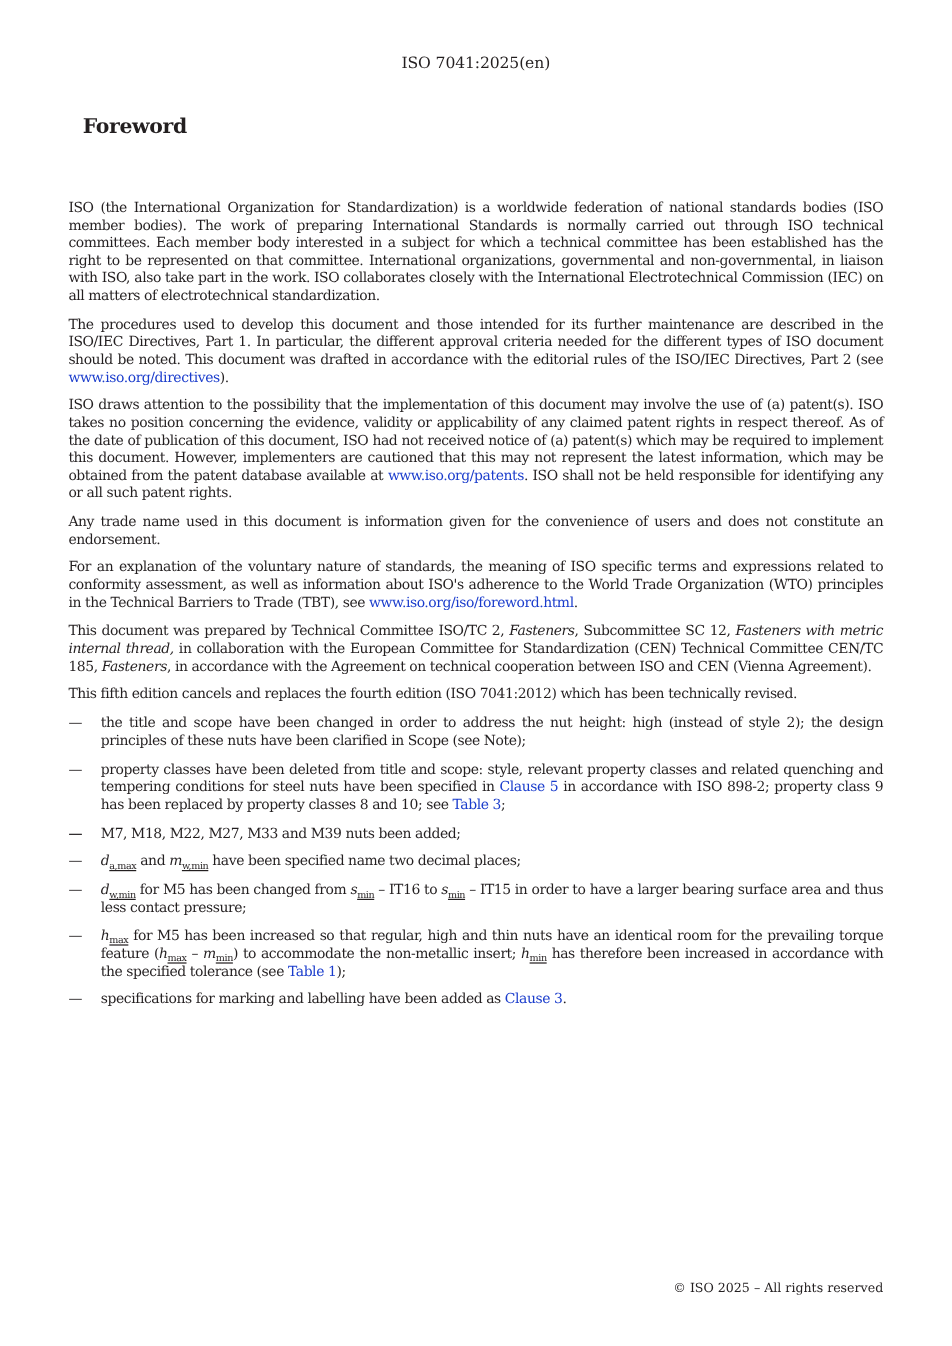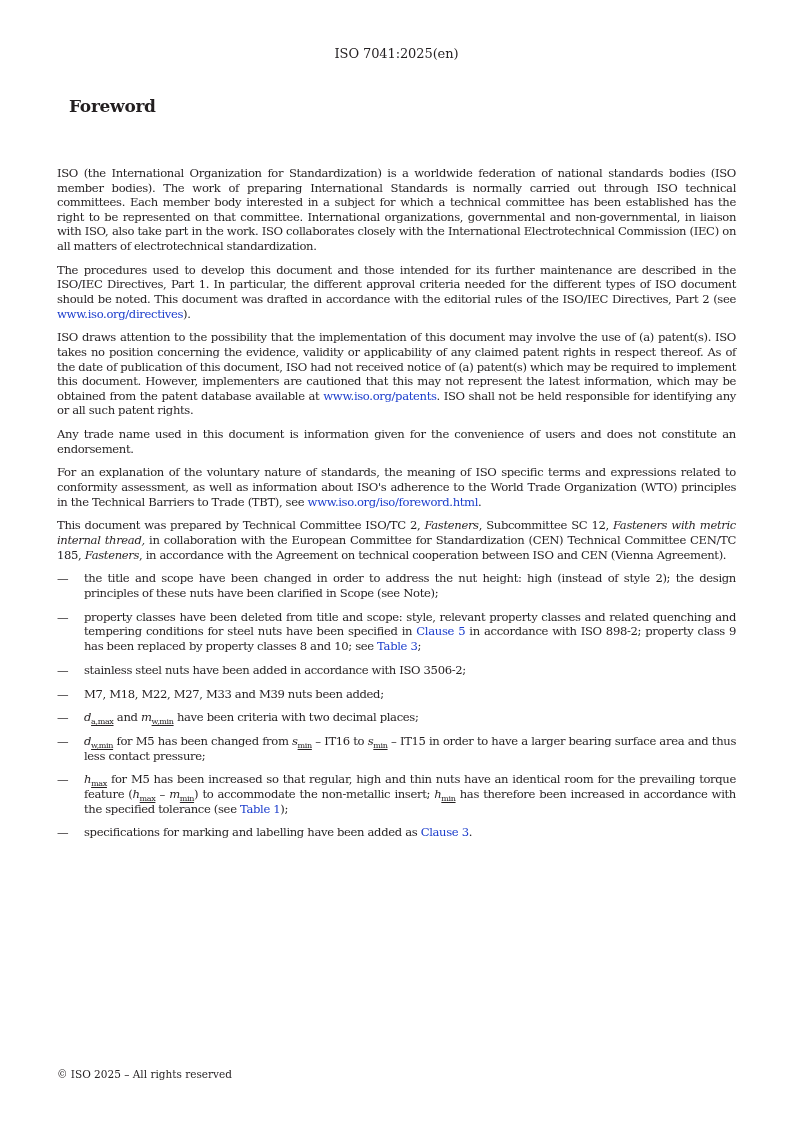--- a/index.html
+++ b/index.html
@@ -24,21 +24,21 @@
   p { margin: 0 0 9.2px 0; text-align: justify; }
   a.link { color: #1a3ccc; }
   ul.changes { list-style: none; margin: 0 0 9.2px 0; padding: 0; }
   ul.changes li {
     position: relative; padding-left: 27px; margin-bottom: 9.2px; text-align: justify;
   }
   ul.changes li .dash { position: absolute; left: 0; top: 0; }
   i { }
   sub { font-size: 8px; vertical-align: -3px; line-height: 0; text-decoration: underline; }
   .footer {
-    position: absolute; top: 1066px; left: 0; width: 679px; text-align: left;
+    position: absolute; top: 1066px; left: 0; width: 679px; text-align: right;
     font-size: 10.5px; line-height: 16px;
   }
 </style>
 </head>
 <body style="color: rgb(35, 31, 32);">
 
 <div class="page">
   <div class="doc-id">ISO 7041:2025(en)</div>
   <h1>Foreword</h1>
 
@@ -48,31 +48,32 @@
     <p><span>The procedures used to develop this document and those intended for its further maintenance are described in the ISO/IEC Directives, Part 1. In particular, the different approval criteria needed for the different types of ISO document should be noted. This document was drafted in accordance with the editorial rules of the ISO/IEC Directives, Part 2 (see </span><a class="link" style="color: rgb(26, 60, 204);">www.iso.org/directives</a><span>).</span></p>
 
     <p><span>ISO draws attention to the possibility that the implementation of this document may involve the use of (a) patent(s). ISO takes no position concerning the evidence, validity or applicability of any claimed patent rights in respect thereof. As of the date of publication of this document, ISO had not received notice of (a) patent(s) which may be required to implement this document. However, implementers are cautioned that this may not represent the latest information, which may be obtained from the patent database available at </span><a class="link" style="color: rgb(26, 60, 204);">www.iso.org/patents</a><span>. ISO shall not be held responsible for identifying any or all such patent rights.</span></p>
 
     <p>Any trade name used in this document is information given for the convenience of users and does not constitute an endorsement.</p>
 
     <p><span>For an explanation of the voluntary nature of standards, the meaning of ISO specific terms and expressions related to conformity assessment, as well as information about ISO's adherence to the World Trade Organization (WTO) principles in the Technical Barriers to Trade (TBT), see </span><a class="link" style="color: rgb(26, 60, 204);">www.iso.org/iso/foreword.html</a><span>.</span></p>
 
     <p><span>This document was prepared by Technical Committee ISO/TC 2, </span><i>Fasteners</i><span>, Subcommittee SC 12, </span><i>Fasteners with metric internal thread,</i><span> in collaboration with the European Committee for Standardization (CEN) Technical Committee CEN/TC 185, </span><i>Fasteners</i><span>, in accordance with the Agreement on technical cooperation between ISO and CEN (Vienna Agreement).</span></p>
 
+    <p>This fifth edition cancels and replaces the fourth edition (ISO 7041:2012) which has been technically revised.</p>
 
     <ul class="changes">
       <li><span class="dash">—</span><span>the title and scope have been changed in order to address the nut height: high (instead of style 2); the design principles of these nuts have been clarified in Scope (see Note);</span></li>
 
       <li><span class="dash">—</span><span>property classes have been deleted from title and scope: style, relevant property classes and related quenching and tempering conditions for steel nuts have been specified in </span><a class="link" style="color: rgb(26, 60, 204);">Clause 5</a><span> in accordance with ISO 898-2; property class 9 has been replaced by property classes 8 and 10; see </span><a class="link" style="color: rgb(26, 60, 204);">Table 3</a><span>;</span></li>
 
-      <li><span class="dash">—</span><span>stainless steel nuts have been added in accordance with ISO 3506-2;</span></li>
+      <li><span class="dash">—</span></li>
 
       <li><span class="dash">—</span><span>M7, M18, M22, M27, M33 and M39 nuts been added;</span></li>
 
-      <li><span class="dash">—</span><i>d</i><sub>a,max</sub><span> and </span><i>m</i><sub>w,min</sub><span> have been criteria with two decimal places;</span></li>
+      <li><span class="dash">—</span><i>d</i><sub>a,max</sub><span> and </span><i>m</i><sub>w,min</sub><span> have been specified name two decimal places;</span></li>
 
       <li><span class="dash">—</span><i>d</i><sub>w,min</sub><span> for M5 has been changed from </span><i>s</i><sub>min</sub><span> – IT16 to </span><i>s</i><sub>min</sub><span> – IT15 in order to have a larger bearing surface area and thus less contact pressure;</span></li>
 
       <li><span class="dash">—</span><i>h</i><sub>max</sub><span> for M5 has been increased so that regular, high and thin nuts have an identical room for the prevailing torque feature (</span><i>h</i><sub>max</sub><span> – </span><i>m</i><sub>min</sub><span>) to accommodate the non-metallic insert; </span><i>h</i><sub>min</sub><span> has therefore been increased in accordance with the specified tolerance (see </span><a class="link" style="color: rgb(26, 60, 204);">Table 1</a><span>);</span></li>
 
       <li><span class="dash">—</span><span>specifications for marking and labelling have been added as </span><a class="link" style="color: rgb(26, 60, 204);">Clause 3</a><span>.</span></li>
     </ul>
 
   </div>
 

